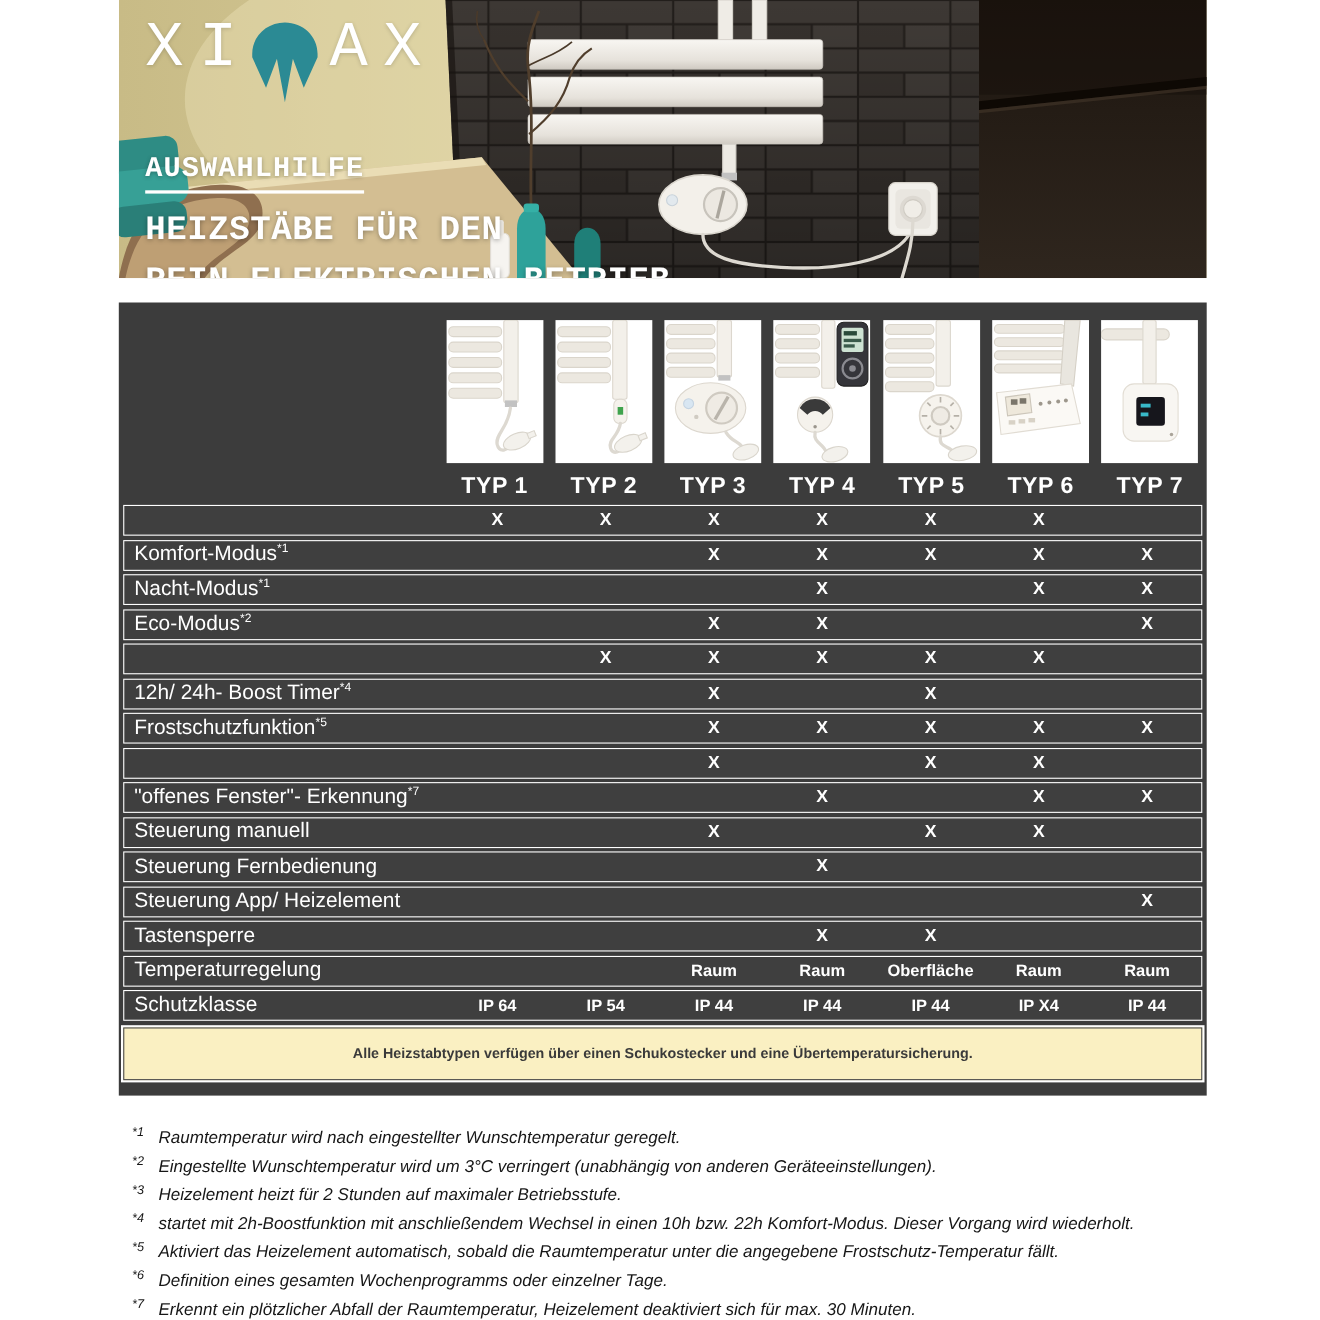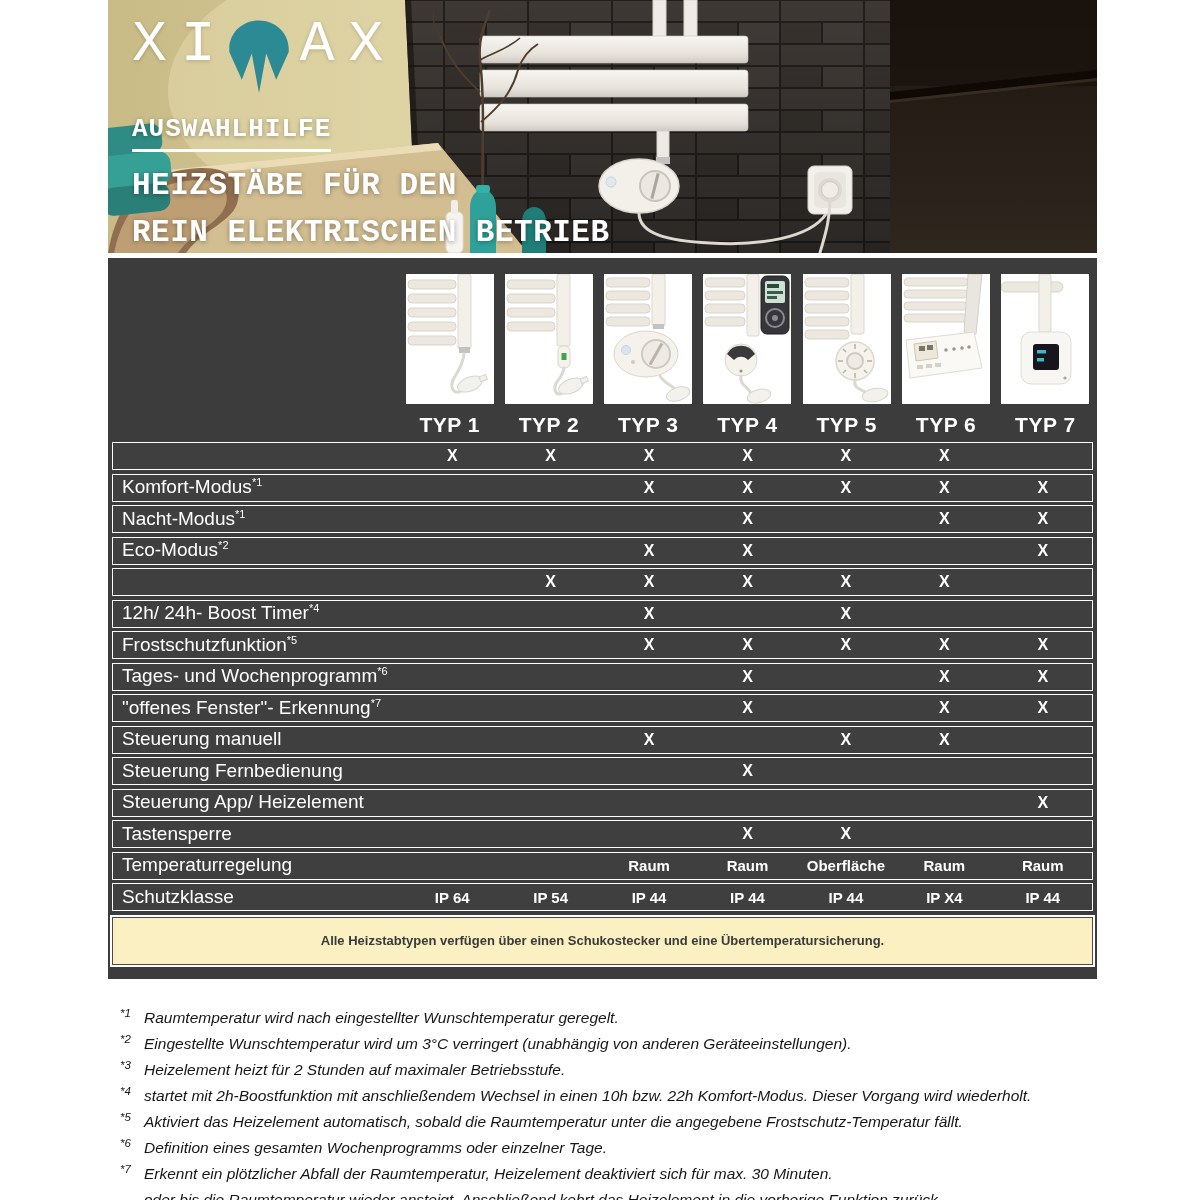--- a/index.html
+++ b/index.html
@@ -7,28 +7,28 @@
         font-family:"Liberation Sans",sans-serif;}
   .content{position:absolute;left:108px;top:0;width:989px;}
 
   
   .hero{position:relative;width:1193px;height:253px;overflow:hidden;font-family:Liberation Mono, monospace;}
   .hero-scene{position:absolute;left:0;top:0;width:989px;height:253px;display:block;}
   .hero-text{position:absolute;left:24px;top:14px;color:#fff;}
   .logo{display:flex;align-items:flex-start;font-size:58px;font-weight:400;
         letter-spacing:14px;line-height:62px;text-shadow:0 1px 4px rgba(0,0,0,.18);}
   .logo .logo-m{width:66px;height:84px;margin:2px 8px 0 -4px;}
-  .kicker{margin-top:14px;display:inline-block;font-size:26px;font-weight:700;
+  .kicker{margin-top:38px;display:inline-block;font-size:26px;font-weight:700;
           letter-spacing:1px;border-bottom:3px solid #fff;padding-bottom:5px;
           text-shadow:0 1px 4px rgba(0,0,0,.30);}
   .headline{margin:10px 0 0;font-size:31px;font-weight:700;letter-spacing:.5px;
             line-height:47px;text-shadow:0 1px 5px rgba(0,0,0,.35);}
 
   
-  .panel{margin-top:5px;background:var(--panel-bg,#3C3C3C);padding:16px 2px 14px;}
+  .panel{margin-top:22px;background:var(--panel-bg,#3C3C3C);padding:16px 2px 14px;}
   .tiles-row,.cols-row,.row{display:grid;grid-template-columns:290px repeat(7,1fr);}
   .tiles-row{height:132px;}
   .tile{display:flex;align-items:flex-start;justify-content:center;}
   .tile svg{width:88px;height:130px;background:#fff;display:block;}
   .cols-row{height:34px;align-items:center;margin-top:2px;}
   .col-h{text-align:center;color:#fff;font-weight:700;font-size:21px;letter-spacing:.5px;}
   .row{height:26px;margin:0 2px 3.5px;border:1px solid #fff;background:var(--row-bg,#3F3F3F);
        align-items:center;}
   .row-label{color:#fff;font-size:19px;padding-left:9px;white-space:nowrap;}
   .row-label sup{font-size:11px;letter-spacing:0;}
@@ -396,21 +396,20 @@
     <div class="cell"></div>
     <div class="cell"></div>
     <div class="cell">X</div>
     <div class="cell">X</div>
     <div class="cell">X</div>
     <div class="cell">X</div>
     <div class="cell">X</div>
   </div>
 
   <div class="row">
-    <div class="row-label"><span class="row-label-text">Tages- und Wochenprogramm</span><sup class="row-sup">*6</sup></div>
     <div class="cell"></div>
     <div class="cell"></div>
     <div class="cell"></div>
     <div class="cell">X</div>
     <div class="cell"></div>
     <div class="cell">X</div>
     <div class="cell">X</div>
   </div>
 
   <div class="row">

